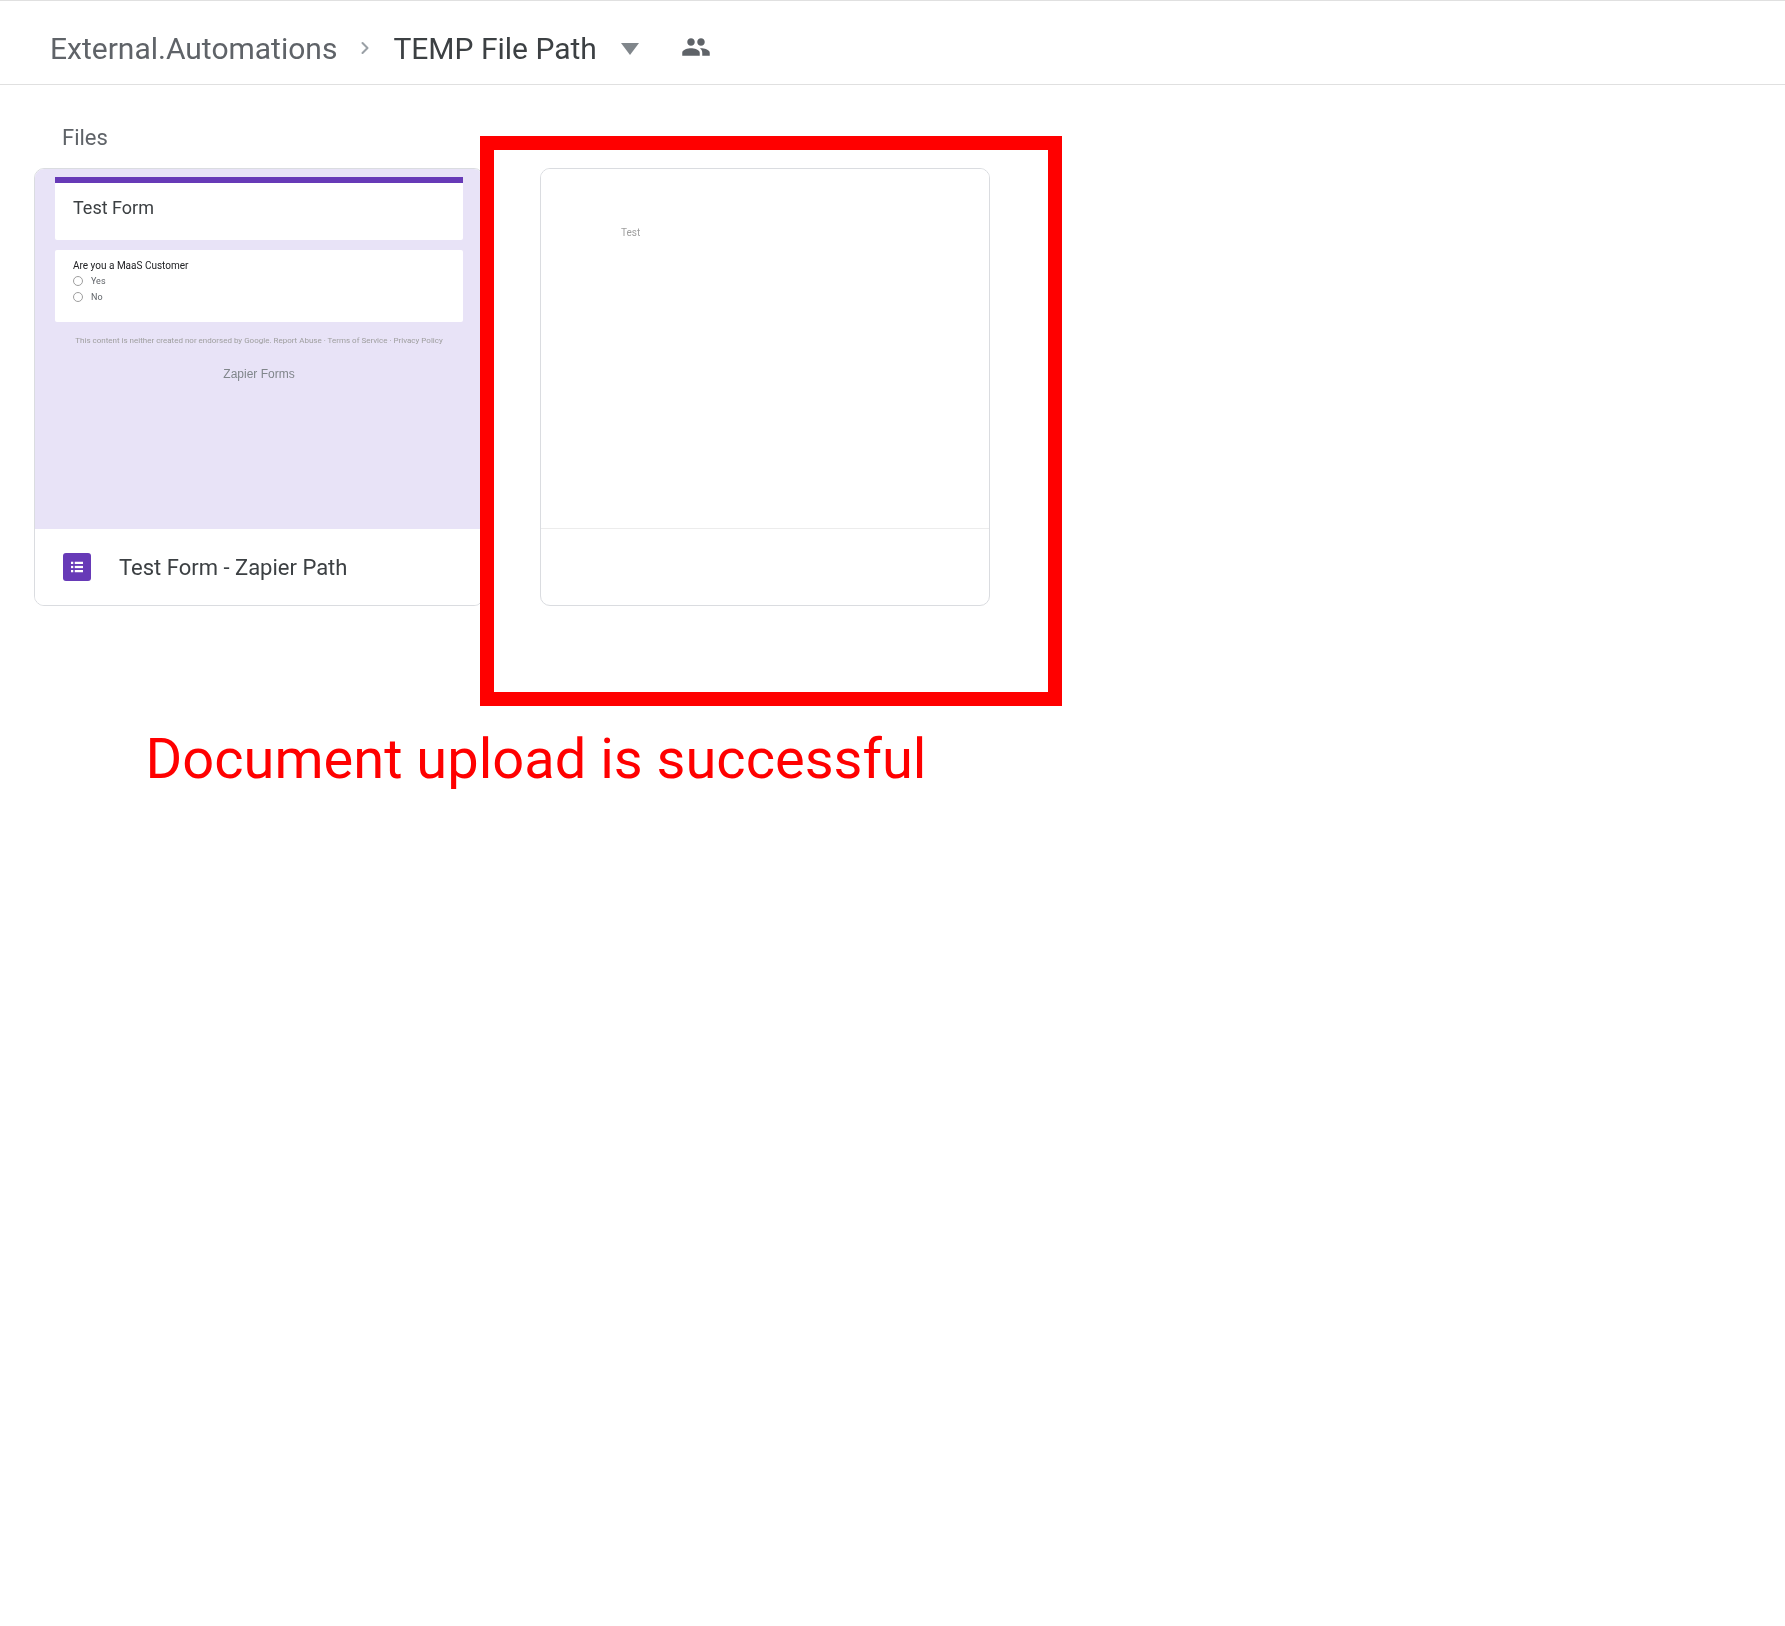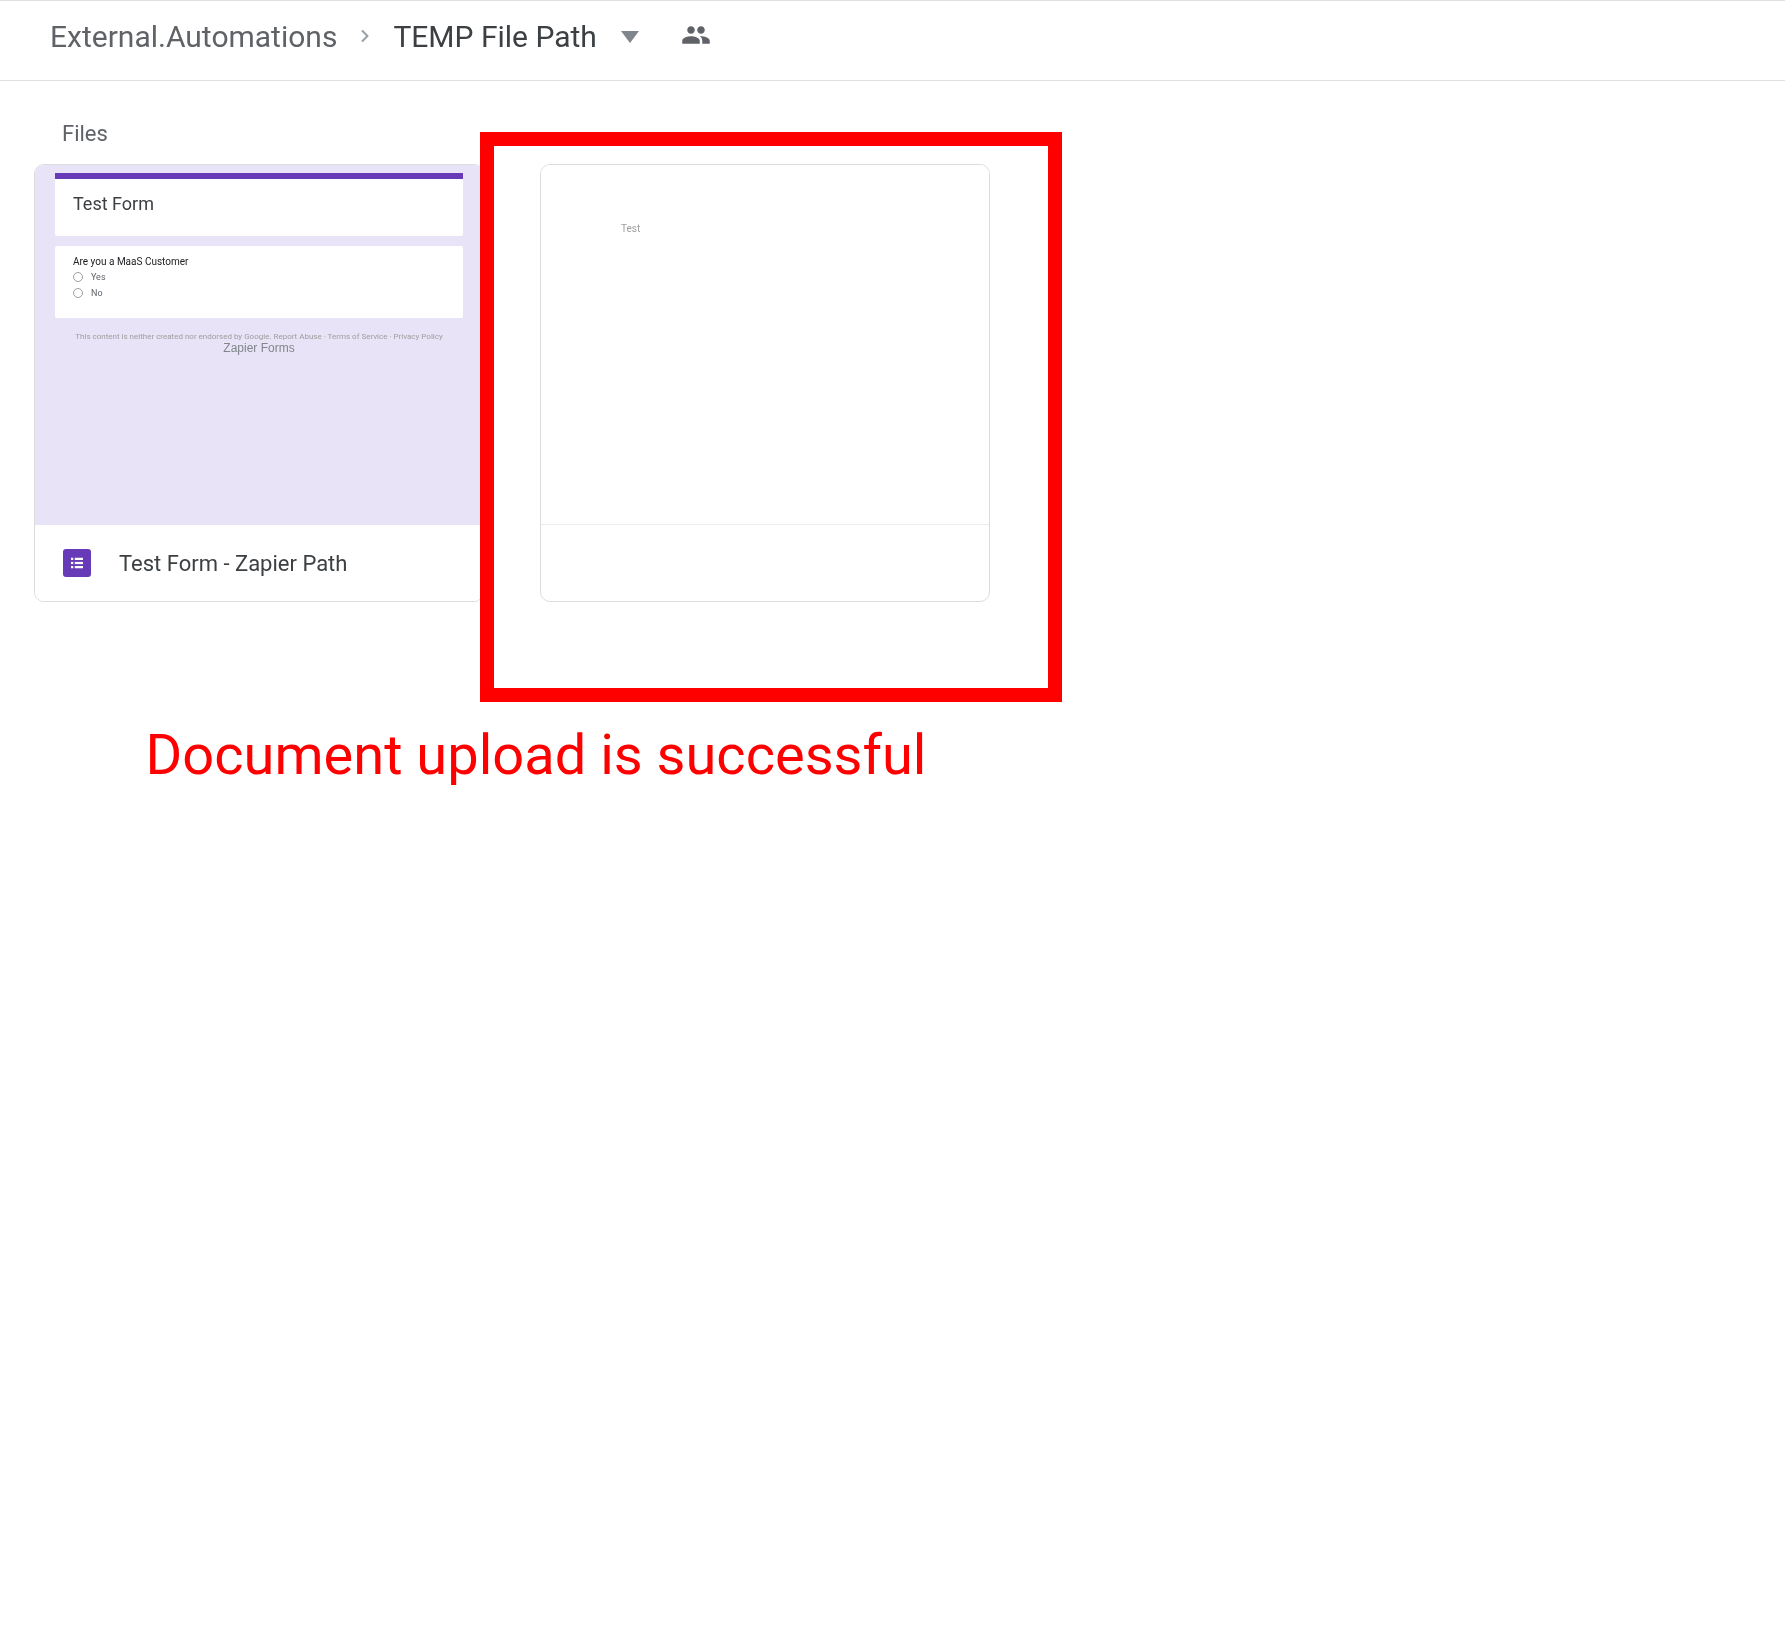--- a/index.html
+++ b/index.html
@@ -10,23 +10,24 @@
     width: 1785px;
   }
   .top-border {
     height: 1px;
     background: #e0e0e0;
     width: 100%;
   }
   .breadcrumb-bar {
     display: flex;
     align-items: center;
-    padding: 18px 22px 26px 50px;
+    padding: 18px 22px 18px 50px;
     gap: 18px;
     border-bottom: 1px solid #e0e0e0;
+    margin-top: 12px;
   }
   .breadcrumb-item {
     font-size: 30px;
     color: #5f6368;
     cursor: pointer;
   }
   .breadcrumb-item.current {
     color: #3c4043;
   }
   .chevron {
@@ -126,21 +127,21 @@
     font-size: 9px;
     color: #5f6368;
   }
   .form-footer {
     margin-top: 14px;
     text-align: center;
     font-size: 8px;
     color: #9e9e9e;
   }
   .form-footer .links {
-    margin-bottom: 0;
+    margin-bottom: 22px;
   }
   .google-forms {
     font-family: 'Product Sans', Arial, sans-serif;
     font-size: 12px;
     color: #80868b;
   }
   .card-footer {
     display: flex;
     align-items: center;
     gap: 28px;

